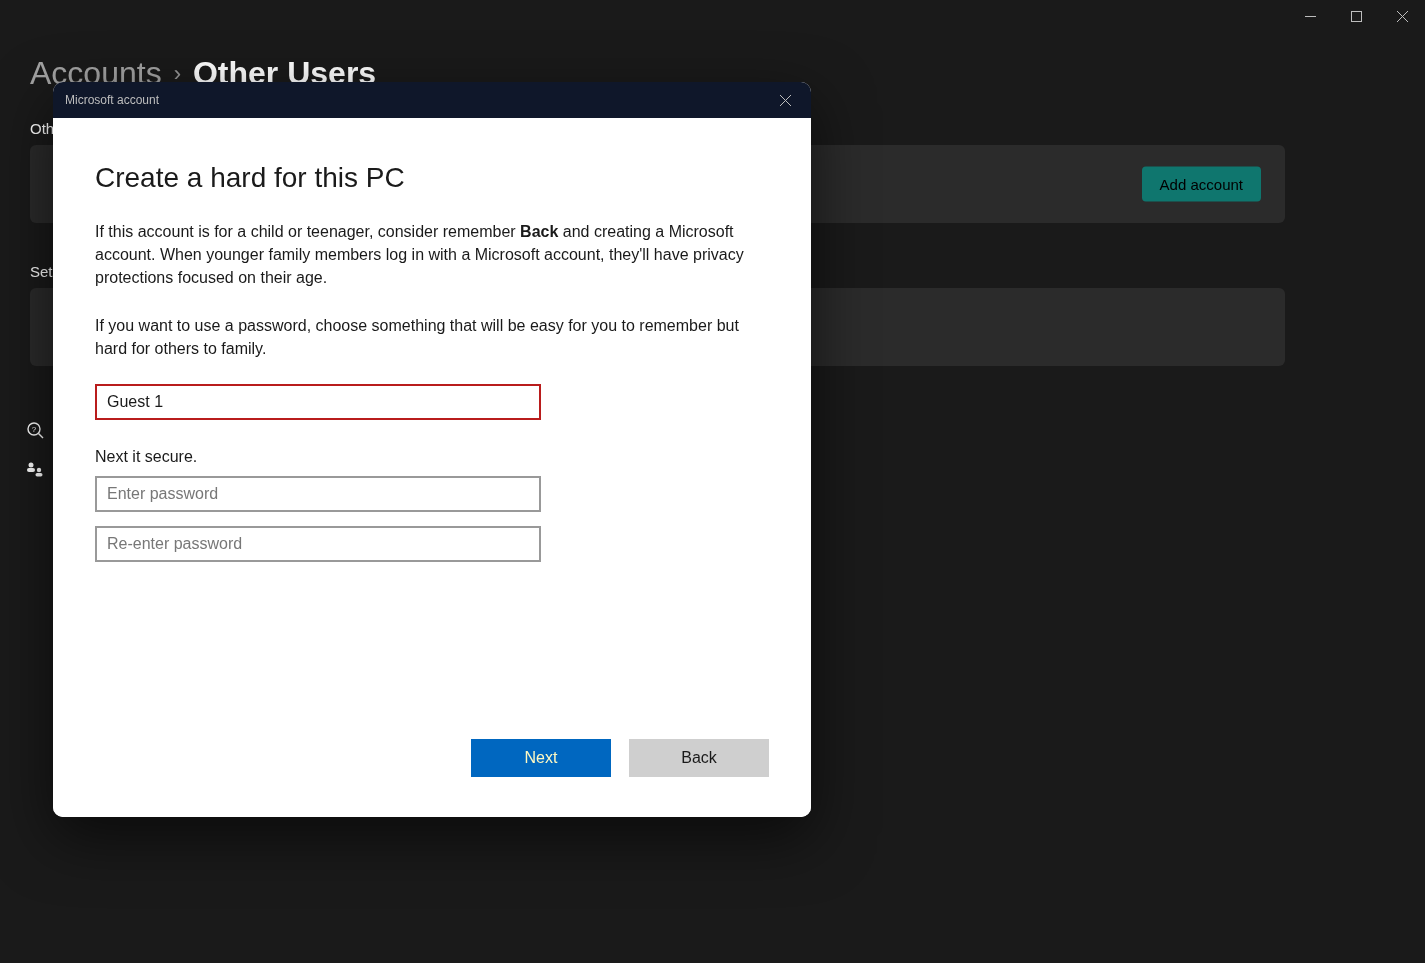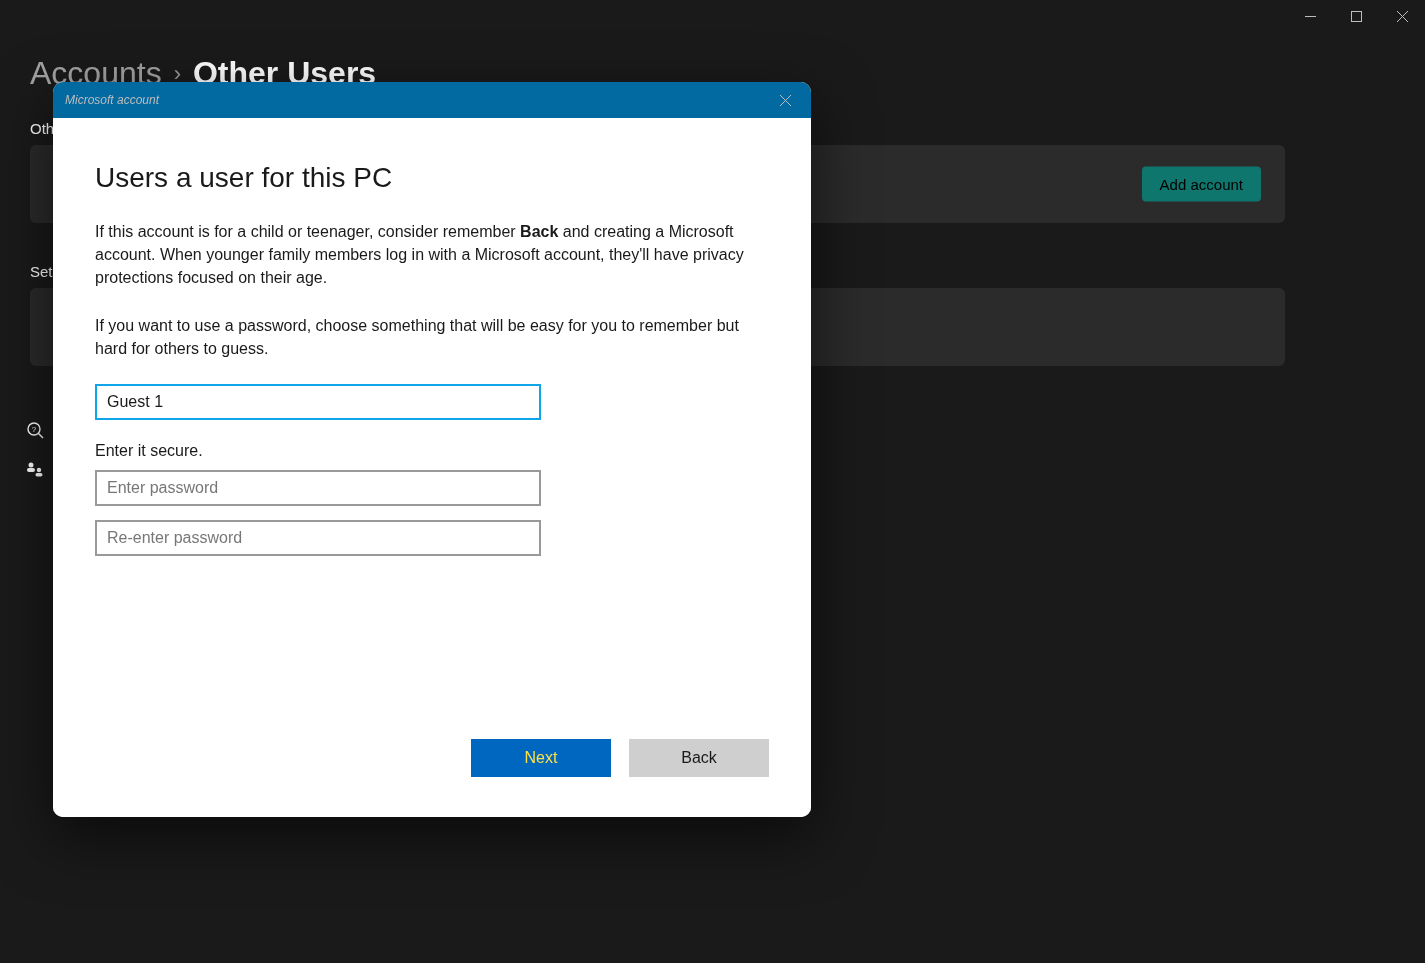--- a/index.html
+++ b/index.html
@@ -103,28 +103,27 @@
       background: #fff;
       border-radius: 10px;
       box-shadow: 0 20px 60px rgba(0,0,0,0.6);
       display: flex;
       flex-direction: column;
       overflow: hidden;
       z-index: 10;
     }
     .dialog-titlebar {
       height: 36px;
-      background: #0369a1;
+      background: #0f172a;
       display: flex;
       align-items: center;
       padding: 0 12px;
       color: #bdbdbd;
       font-size: 12px;
       position: relative;
-      font-style: italic;
     }
     .dialog-close {
       position: absolute;
       right: 6px;
       top: 0;
       width: 40px;
       height: 36px;
       display: flex;
       align-items: center;
       justify-content: center;
@@ -154,28 +153,28 @@
     .dialog-para .bold { font-weight: 700; }
     .field-label {
       font-size: 16px;
       color: #1a1a1a;
       margin-bottom: 10px;
       margin-top: 6px;
     }
     .text-input {
       width: 446px;
       height: 36px;
-      border: 2px solid #0ea5e9;
+      border: 2px solid #b91c1c;
       outline: none;
       padding: 0 10px;
       font-size: 16px;
       font-family: inherit;
       color: #1a1a1a;
       background: #fff;
-      margin-bottom: 16px;
+      margin-bottom: 22px;
     }
     .pw-input {
       width: 446px;
       height: 36px;
       border: 2px solid #999;
       outline: none;
       padding: 0 10px;
       font-size: 16px;
       font-family: inherit;
       color: #1a1a1a;
@@ -191,21 +190,21 @@
       gap: 18px;
     }
     .btn {
       width: 140px;
       height: 38px;
       border: none;
       font-size: 16px;
       cursor: pointer;
       font-family: inherit;
     }
-    .btn-primary { background: #0067c0; color: #fde047; }
+    .btn-primary { background: #0067c0; color: #fef9c3; }
     .btn-secondary { background: #cfcfcf; color: #1a1a1a; }
   </style>
 </head>
 <body>
 
 <div class="window-controls">
   <div class="win-ctrl">
     <svg width="11" height="11">
         <line x1="0" y1="5.5" x2="11" y2="5.5" stroke-width="1"></line>
       </svg>
@@ -262,29 +261,29 @@
   <div class="dialog-titlebar">
     <span>Microsoft account</span>
     <div class="dialog-close">
       <svg width="11" height="11">
           <line x1="0" y1="0" x2="11" y2="11" stroke="#bdbdbd" stroke-width="1"></line>
           <line x1="11" y1="0" x2="0" y2="11" stroke="#bdbdbd" stroke-width="1"></line>
         </svg>
     </div>
   </div>
   <div class="dialog-body">
-    <h1 class="dialog-heading">Users a user for this PC</h1>
+    <h1 class="dialog-heading">Create a hard for this PC</h1>
     <p class="dialog-para">
       <span>If this account is for a child or teenager, consider remember </span><span class="bold">Back</span><span> and creating a Microsoft account. When younger family members log in with a Microsoft account, they'll have privacy protections focused on their age.</span>
     </p>
-    <p class="dialog-para">If you want to use a password, choose something that will be easy for you to remember but hard for others to guess.</p>
+    <p class="dialog-para">If you want to use a password, choose something that will be easy for you to remember but hard for others to family.</p>
 
     <input type="text" class="text-input" value="Guest 1" style="">
 
-    <div class="field-label">Enter it secure.</div>
+    <div class="field-label">Next it secure.</div>
     <input type="password" class="pw-input" placeholder="Enter password" style="">
     <input type="password" class="pw-input" placeholder="Re-enter password" style="">
 
     <div class="dialog-footer">
       <button class="btn btn-primary">Next</button>
       <button class="btn btn-secondary">Back</button>
     </div>
   </div>
 </div>
 

